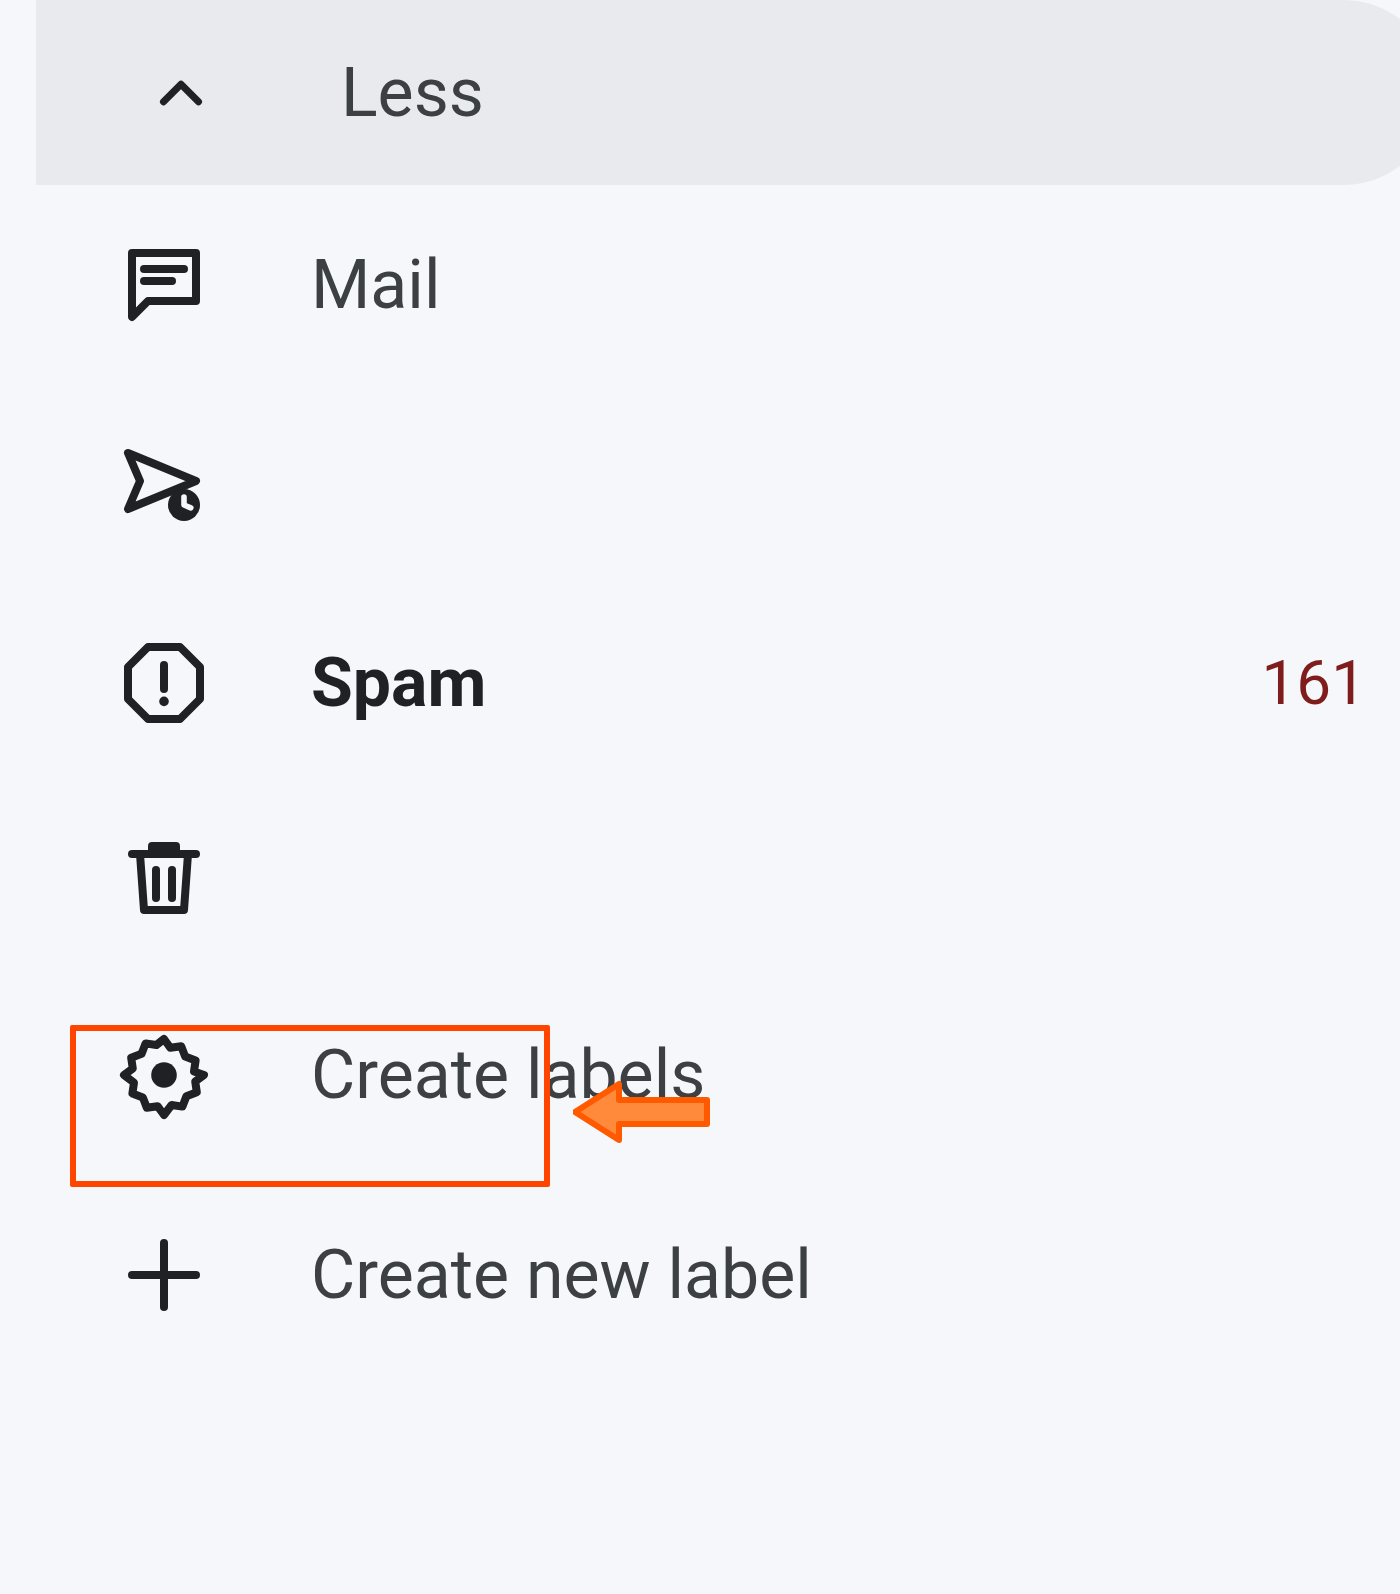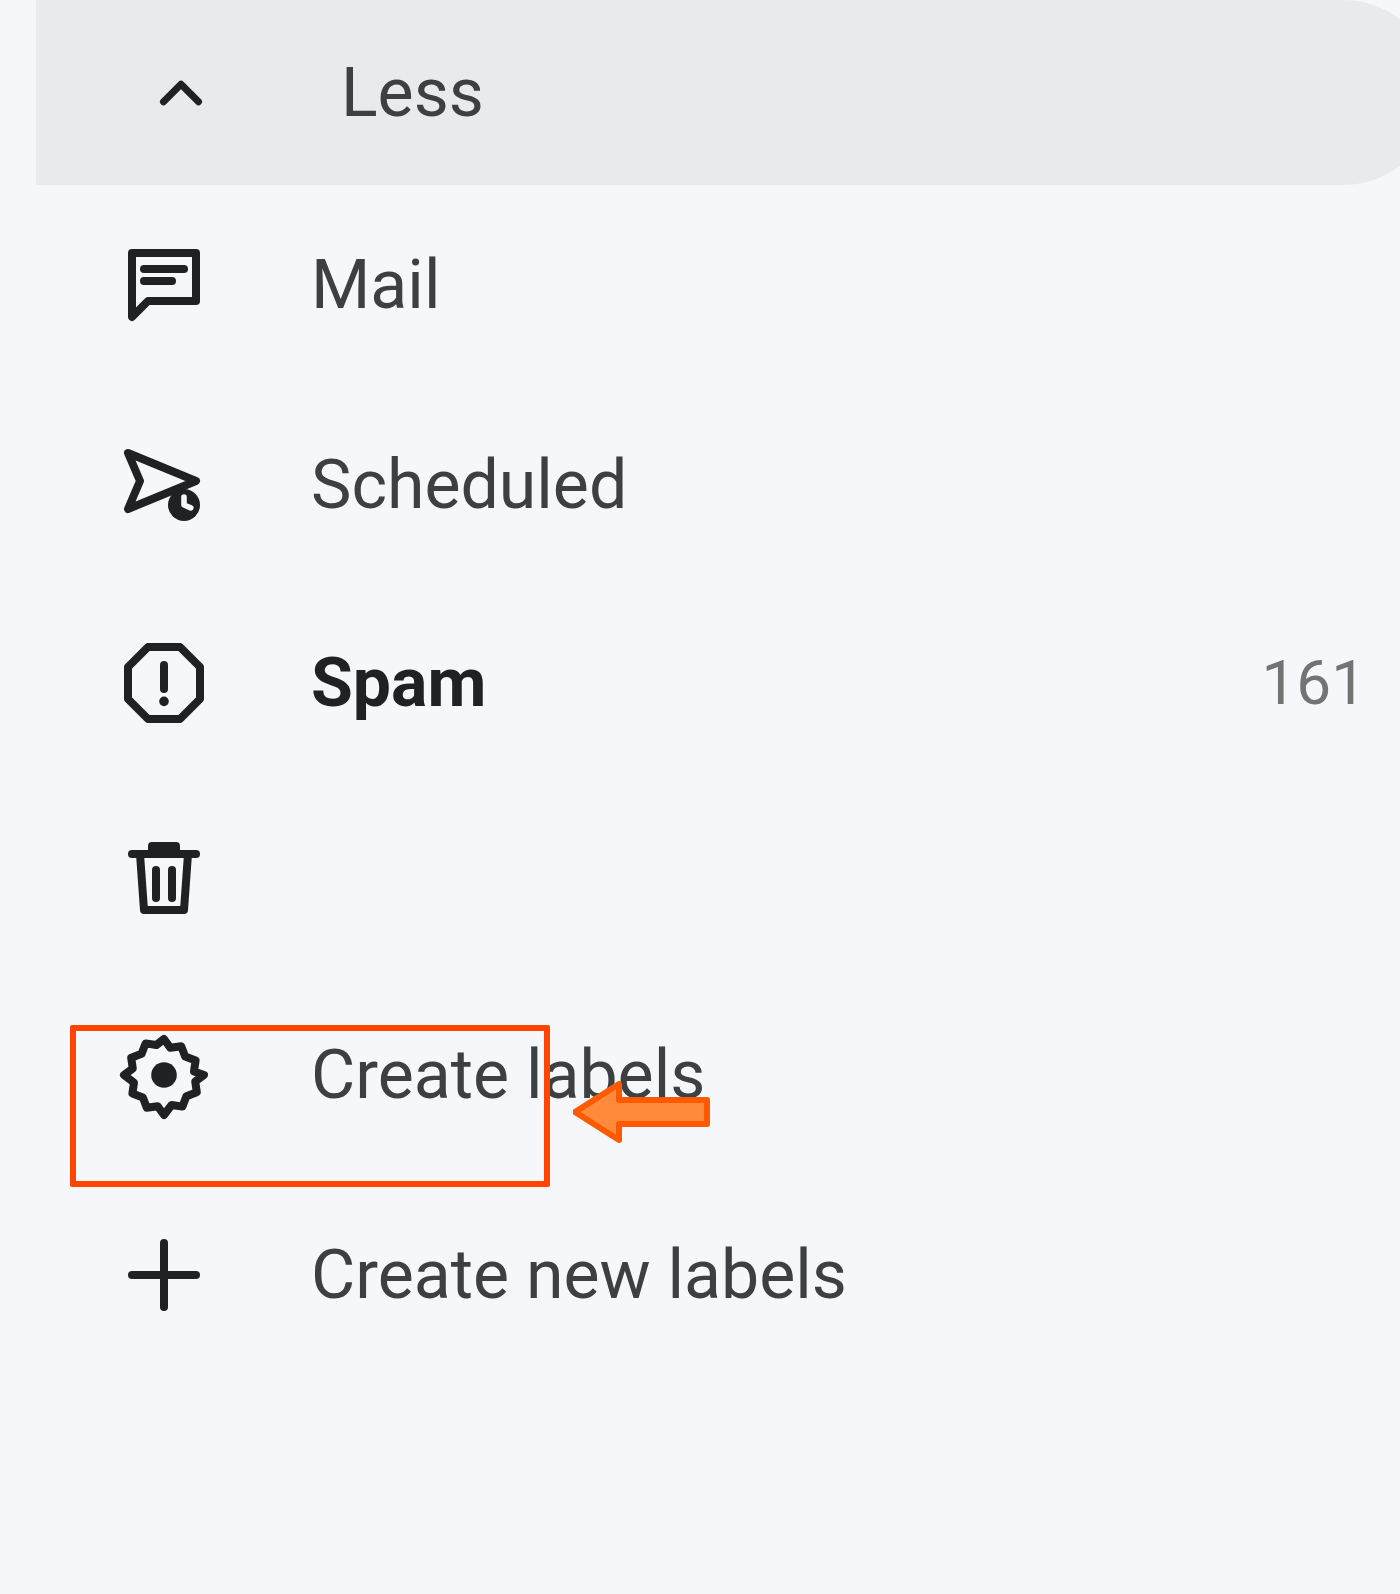--- a/index.html
+++ b/index.html
@@ -55,21 +55,21 @@
     white-space: nowrap;
   }
   .label.bold {
     font-weight: 700;
     color: #202124;
   }
   .count {
     margin-left: auto;
     margin-right: 70px;
     font-size: 62px;
-    color: #737373;
+    color: #7f1d1d;
   }
 
   
   .highlight-box {
     position: absolute;
     left: 70px;
     top: 1025px;
     width: 480px;
     height: 162px;
     border: 6px solid #ff4500;
@@ -125,21 +125,20 @@
   </div>
 
   <div class="item">
     <div class="icon-slot">
       <svg viewBox="0 0 24 24" fill="none" stroke="#202124" stroke-width="2" stroke-linecap="round" stroke-linejoin="round">
         <path d="M3 4l17 7-17 7 3-7-3-7z"></path>
         <circle cx="17" cy="17" r="4" fill="#202124" stroke="none"></circle>
         <polyline points="17,15 17,17 18.7,17.7" stroke="#f5f7fb" stroke-width="1.4" fill="none"></polyline>
       </svg>
     </div>
-    <div class="label">Scheduled</div>
   </div>
 
 
   <div class="item short">
     <div class="icon-slot">
       <svg viewBox="0 0 24 24" fill="none" stroke="#202124" stroke-width="2" stroke-linecap="round" stroke-linejoin="round">
         <polygon points="8,3 16,3 21,8 21,16 16,21 8,21 3,16 3,8"></polygon>
         <line x1="12" y1="7.5" x2="12" y2="13.5"></line>
         <circle cx="12" cy="16.6" r="1.2" fill="#202124" stroke="none"></circle>
       </svg>
@@ -170,21 +169,21 @@
     <div class="label">Create labels</div>
   </div>
 
   <div class="item">
     <div class="icon-slot">
       <svg viewBox="0 0 24 24" fill="none" stroke="#202124" stroke-width="2" stroke-linecap="round">
         <line x1="12" y1="4" x2="12" y2="20"></line>
         <line x1="4" y1="12" x2="20" y2="12"></line>
       </svg>
     </div>
-    <div class="label">Create new labels</div>
+    <div class="label">Create new label</div>
   </div>
 
   <div class="highlight-box"></div>
 
   <div class="arrow">
     <svg viewBox="0 0 140 68">
       <path d="M2 34 L46 6 L46 22 L134 22 L134 46 L46 46 L46 62 Z" fill="#ff8a3c" stroke="#ff5a00" stroke-width="6" stroke-linejoin="round"></path>
     </svg>
   </div>
 

